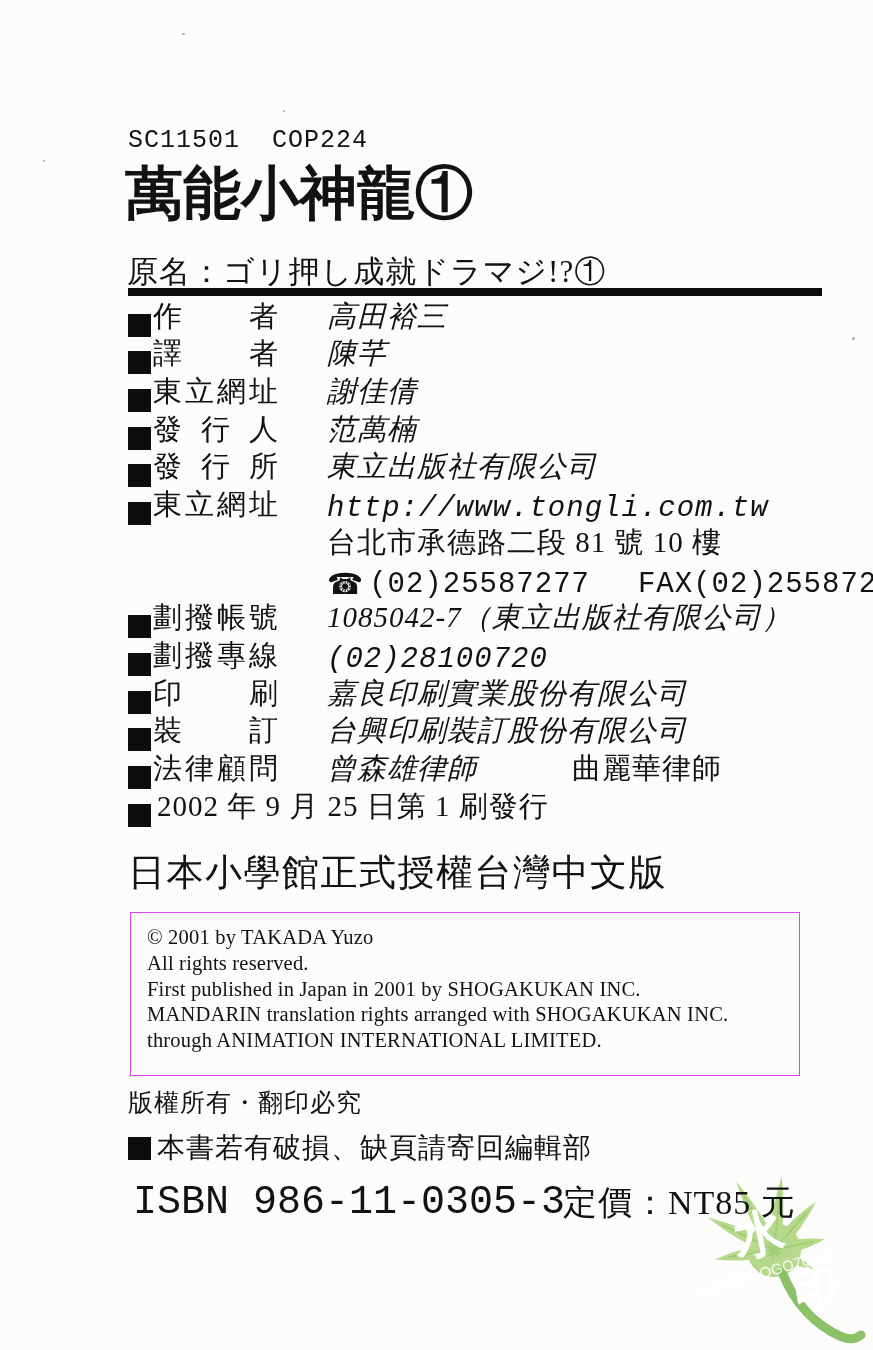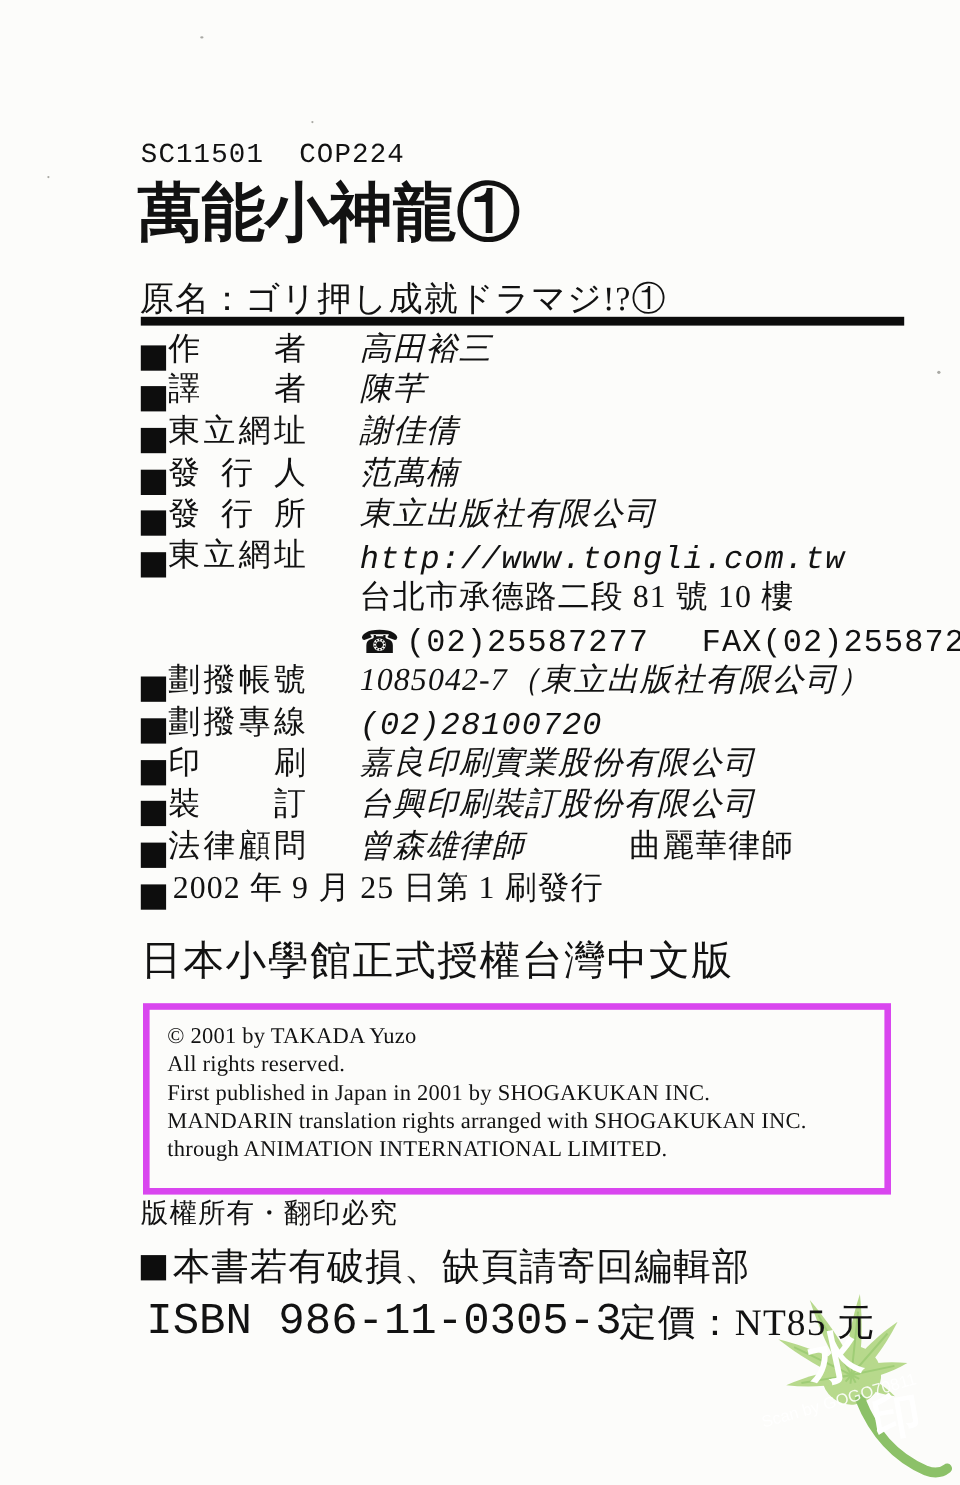--- a/index.html
+++ b/index.html
@@ -38,29 +38,29 @@
   .indent { margin-left:199px; }
   .fax-num { margin-left:48px; }
   .phone-glyph { font-family:"DejaVu Sans","Liberation Sans",sans-serif; margin-right:5px; }
   .advisor2 { margin-left:95px; }
   .edition-text { margin-left:4px; white-space:pre; }
 
   .license-line { left:128px; top:848px; font-size:37px; letter-spacing:1.5px; }
 
   .copyright-box {
     left:130px; top:912px; width:652px; height:150px;
-    border:6px solid #d946ef;
+    border:1px solid #d946ef;
     padding:12px 0 0 16px;
     box-sizing:content-box;
     font-size:20.5px; line-height:25.8px;
     letter-spacing:0.2px;
   }
 
   .rights-notice { left:128px; top:1086px; font-size:25px; letter-spacing:1px; }
-  .damage-row    { left:128px; top:1129px; font-size:34px; letter-spacing:1px; display:flex; align-items:center; }
+  .damage-row    { left:128px; top:1129px; font-size:28px; letter-spacing:1px; display:flex; align-items:center; }
   .isbn          { left:133px; top:1180px; font-size:40px; }
   .price         { left:563px; top:1180px; font-size:34px; letter-spacing:1px; z-index:2; }
 
   .watermark { left:690px; top:1176px; width:183px; height:174px; z-index:1; }
 
   .speck { position:absolute; background:#a9a9a4; border-radius:50%; }
   .speck.s1 { left:182px; top:33px;  width:3px; height:2px; }
   .speck.s2 { left:43px;  top:160px; width:2px; height:2px; }
   .speck.s3 { left:283px; top:110px; width:2px; height:2px; }
   .speck.s4 { left:852px; top:337px; width:3px; height:3px; }

